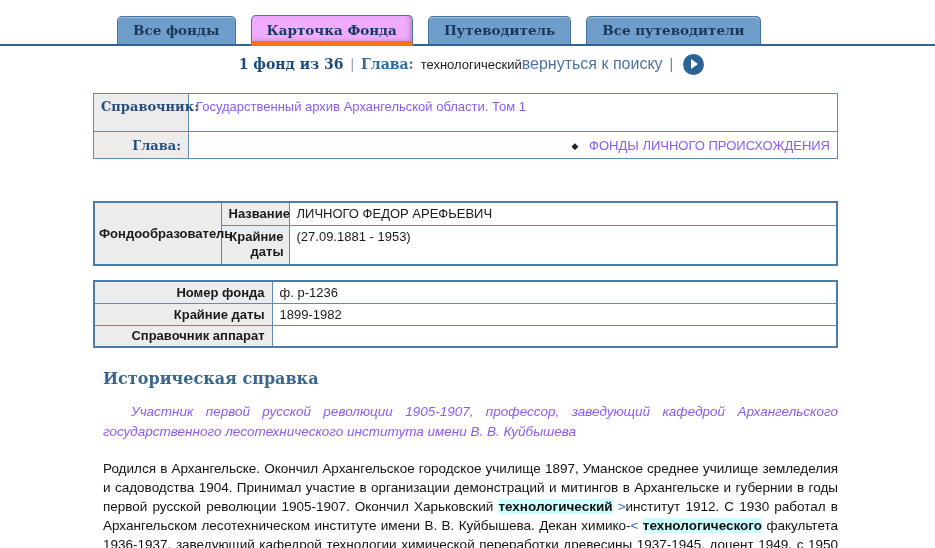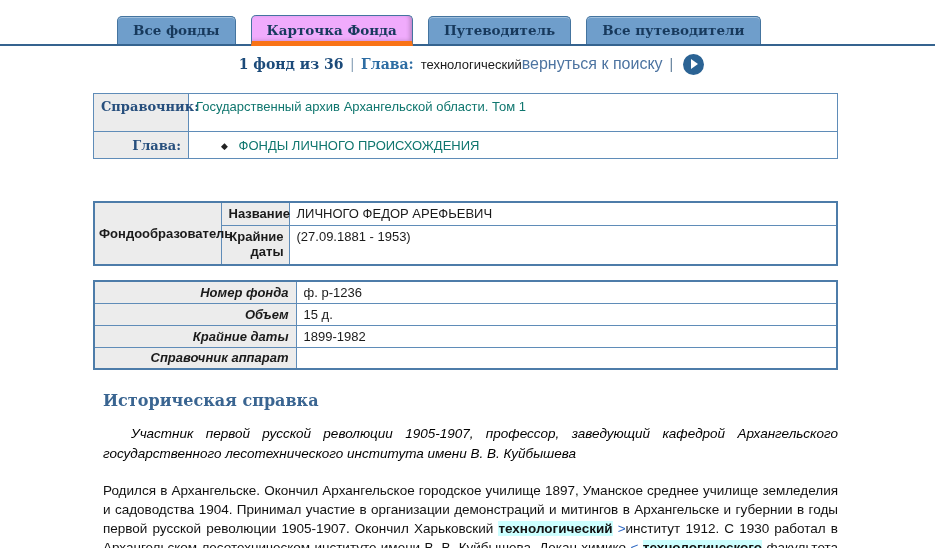--- a/index.html
+++ b/index.html
@@ -91,54 +91,54 @@
 
   .t1 { margin-top: 17px; border: 1px solid #5f8cb8; }
   .t1 .label-cell {
     width: 95px;
     font-family: "DejaVu Serif", "Liberation Serif", serif;
     font-size: 13px;
     color: #274f7d;
   }
   .t1 .r1 td { height: 38px; vertical-align: top; padding-top: 5px; }
   .t1 .r2 td { height: 27px; vertical-align: middle; }
-  .link { color: #0f766e; text-decoration: none; cursor: pointer; }
-  .chapter-cell { padding-left: 32px; }
+  .link { color: #8b5cf6; text-decoration: none; cursor: pointer; }
+  .chapter-cell { padding-left: 32px; text-align: right; }
   .diamond {
     font-size: 9px; color: #222222; margin-right: 7px; vertical-align: 1px;
   }
 
   .t2 { margin-top: 42px; border: 2px solid #4d7ca9; }
   .t2 .group-cell {
     width: 127px; background: #ececec; font-weight: bold;
     text-align: left; vertical-align: middle; padding-left: 4px;
   }
   .t2 .label-cell { width: 68px; padding-right: 5px; }
   .t2 td { vertical-align: top; margin-left: 22px; }
   .t2 .r1 td { height: 23px; }
   .t2 .r2 td { height: 40px; }
 
   .t3 { margin-top: 14px; border: 2px solid #4d7ca9; }
-  .t3 .label-cell { width: 202px; font-style: italic; }
+  .t3 .label-cell { width: 178px; }
   .t3 td { height: 22px; vertical-align: middle; padding-top: 2px; padding-bottom: 2px; }
 
   
   .history { margin: 21px 0 0 10px; width: 735px; }
   .history h3 {
     font-family: "DejaVu Serif", "Liberation Serif", serif;
     font-size: 16px; font-weight: bold; color: #3a6591;
   }
   .history .intro {
     margin-top: 14px;
     font-style: italic;
     text-align: justify;
     text-indent: 28px;
     line-height: 20px;
     font-size: 13.5px;
-    color: #000000;
+    color: #8b5cf6;
   }
   .history .bodytext {
     margin-top: 17px;
     text-align: justify;
     line-height: 19px;
     font-size: 13.5px;
     color: #111111;
   }
   .hl { background: #ccffff; font-weight: bold; }
   .nav-arrow { color: #2b66c2; text-decoration: none; cursor: pointer; }
@@ -203,24 +203,20 @@
   </tbody>
     </table>
 
   <table class="t3">
     <tbody>
         <tr>
       <td class="label-cell">Номер фонда</td>
       <td>ф. р-1236</td>
     </tr>
     <tr>
-      <td class="label-cell">Объем</td>
-      <td>15 д.</td>
-    </tr>
-    <tr>
       <td class="label-cell">Крайние даты</td>
       <td>1899-1982</td>
     </tr>
     <tr>
       <td class="label-cell">Справочник аппарат</td>
       <td></td>
     </tr>
   </tbody>
     </table>
 

